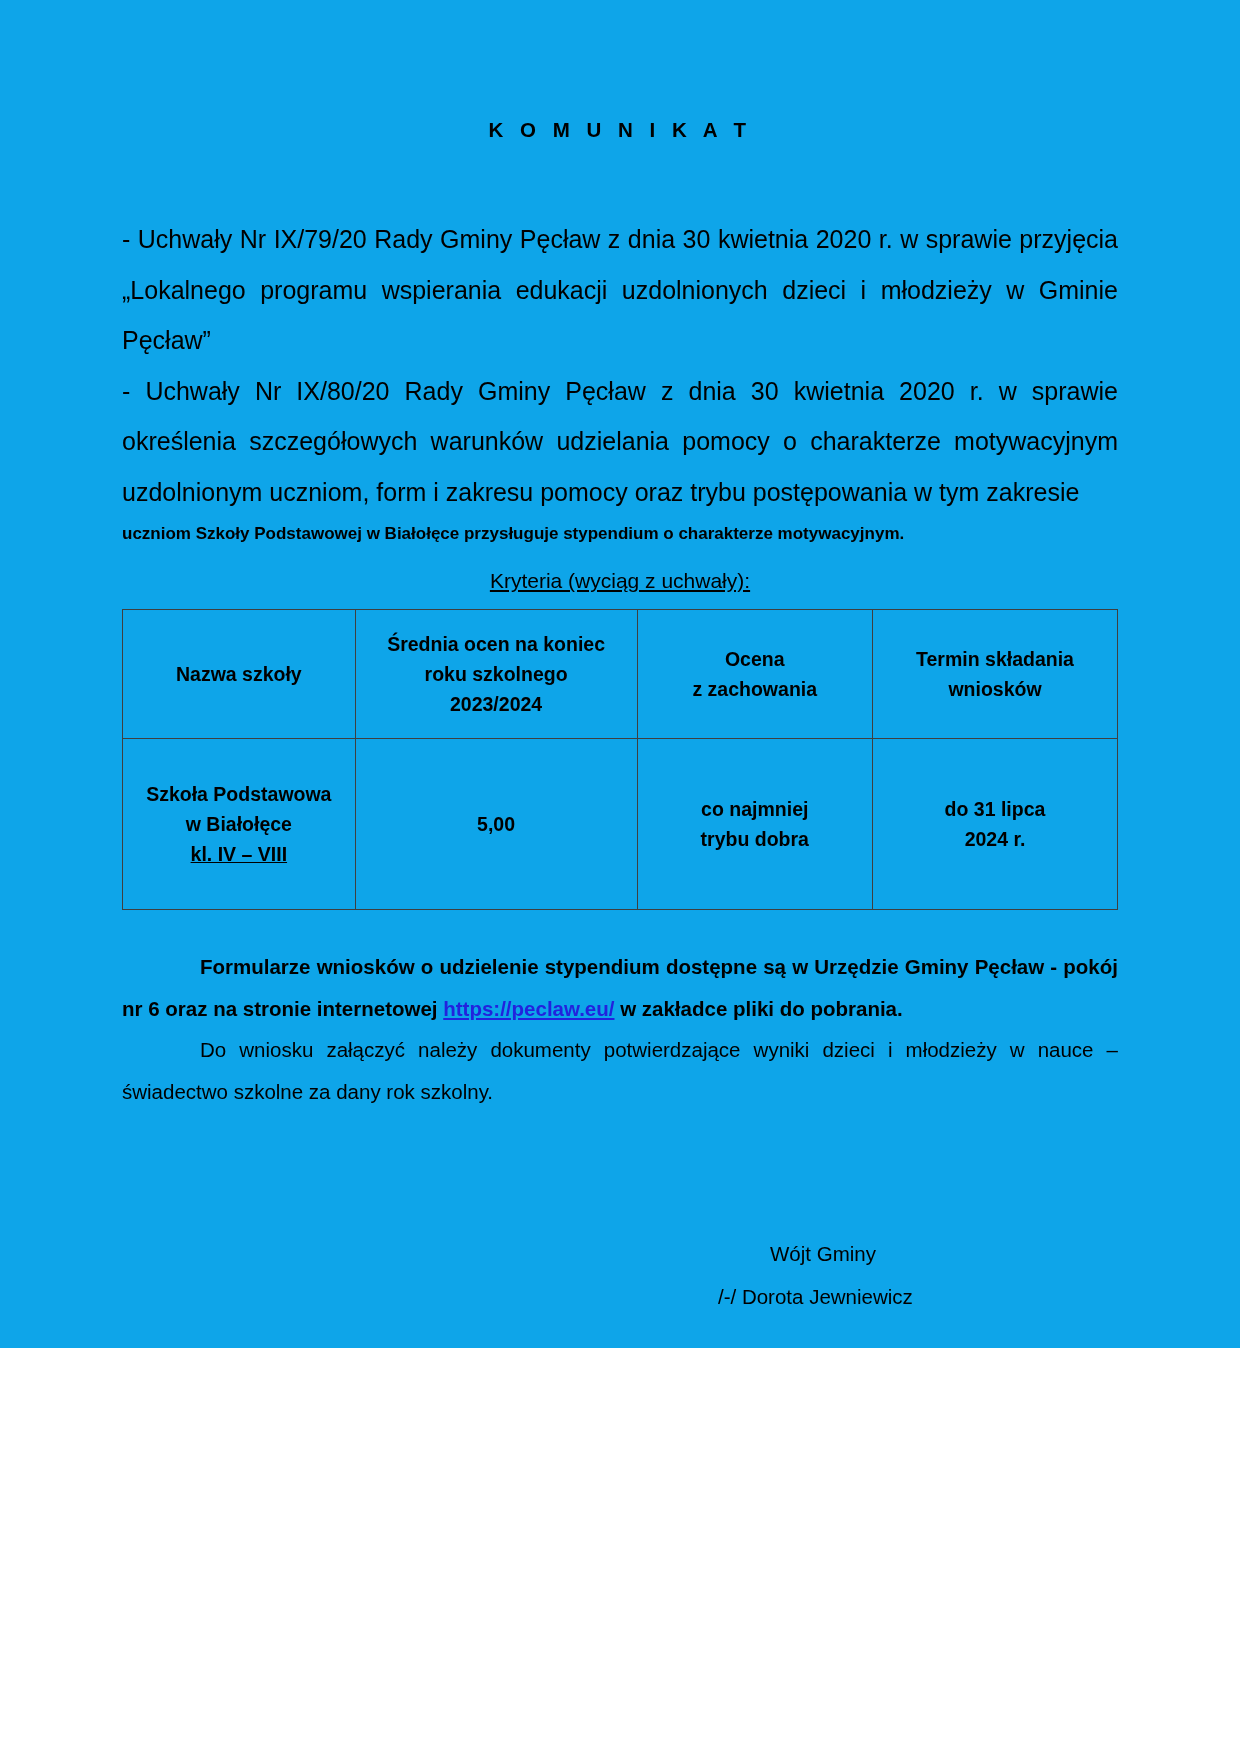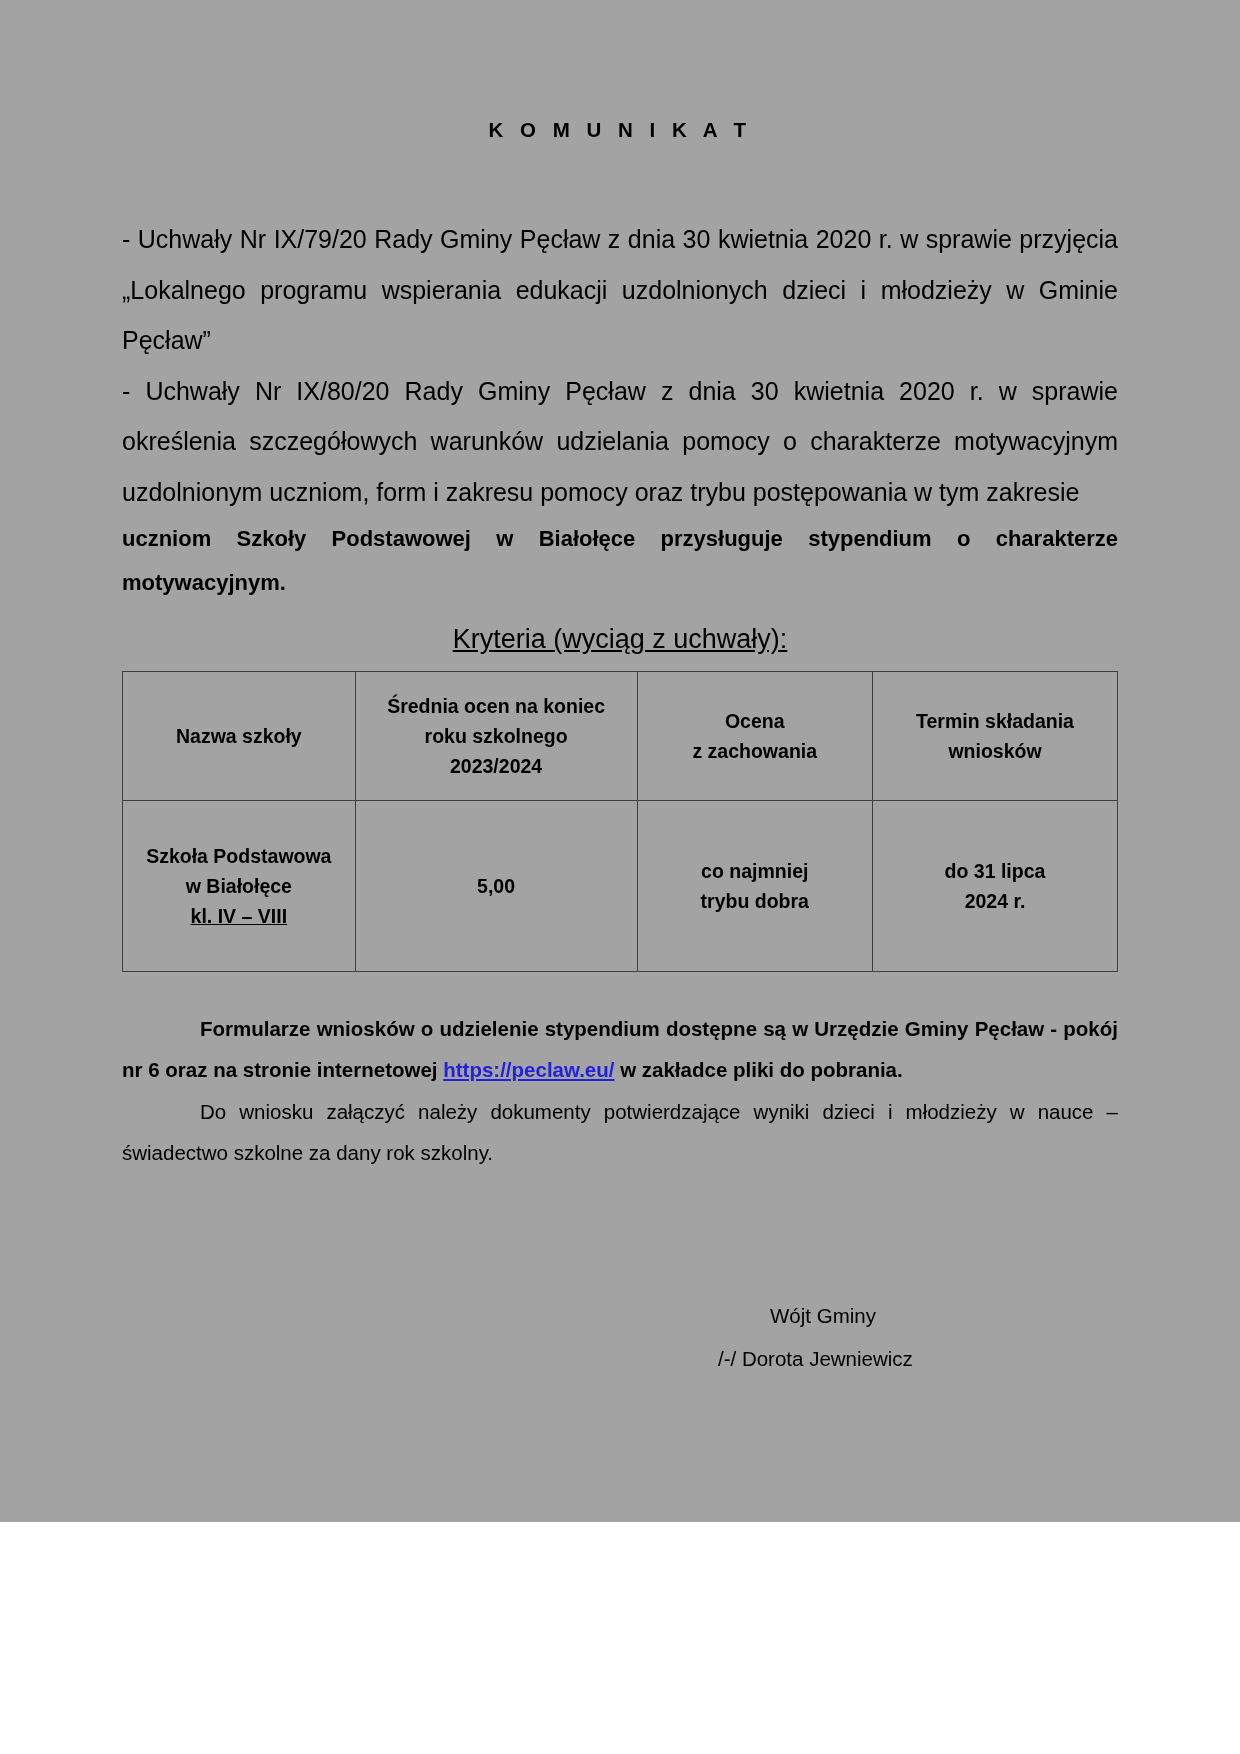--- a/index.html
+++ b/index.html
@@ -11,23 +11,23 @@
     width: 1240px;
     height: 1754px;
     font-family: "Liberation Sans", sans-serif;
     color: #000000;
     position: relative;
     overflow: hidden;
   }
   .page {
     box-sizing: border-box;
     width: 1240px;
-    height: 1522px;
+    height: 1348px;
     padding: 118px 122px 0 122px;
-    background: #a3a3a3;
+    background: #0ea5e9;
   }
 
   .doc-title {
     text-align: center;
     font-weight: bold;
     font-size: 20.5px;
     letter-spacing: 5.5px;
     margin: 0 0 72px 0;
   }
 
@@ -42,32 +42,32 @@
   p.body-par {
     font-size: 25px;
     line-height: 2.02;
     margin: 0 0 0 0;
     text-align: justify;
     text-justify: inter-word;
   }
   p.body-par.nojust { text-align: left; }
 
   p.bold-par {
-    font-size: 22px;
+    font-size: 17px;
     line-height: 2.02;
     margin: 0;
     font-weight: bold;
     text-align: justify;
     text-justify: inter-word;
   }
   .gap-md { height: 18px; }
 
   .kryteria {
     text-align: center;
-    font-size: 27px;
+    font-size: 21px;
     margin: 18px 0 16px 0;
   }
   .kryteria span { text-decoration: underline; }
 
   table.crit {
     border-collapse: collapse;
     width: 100%;
     table-layout: fixed;
     margin: 0 0 0 0;
   }

